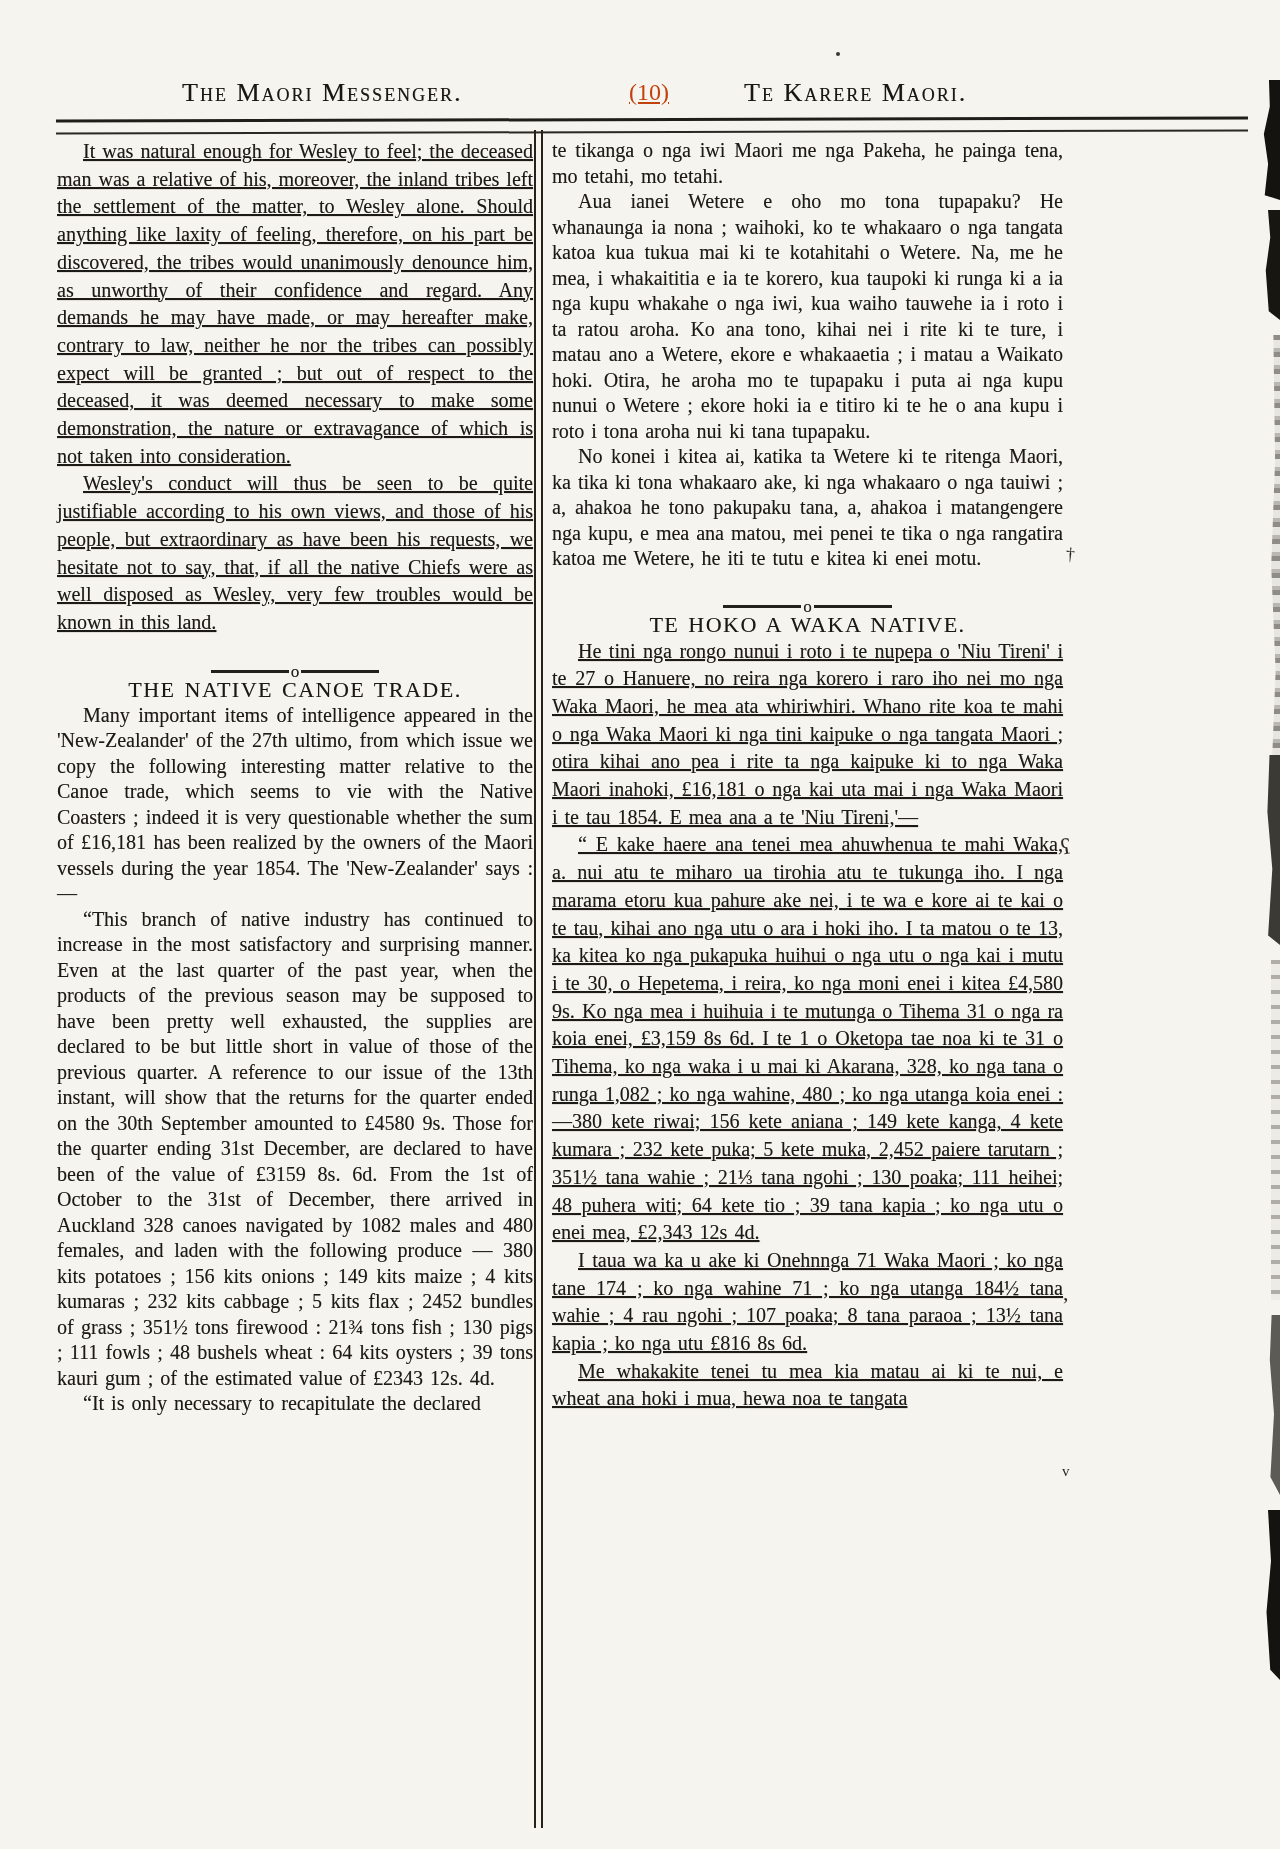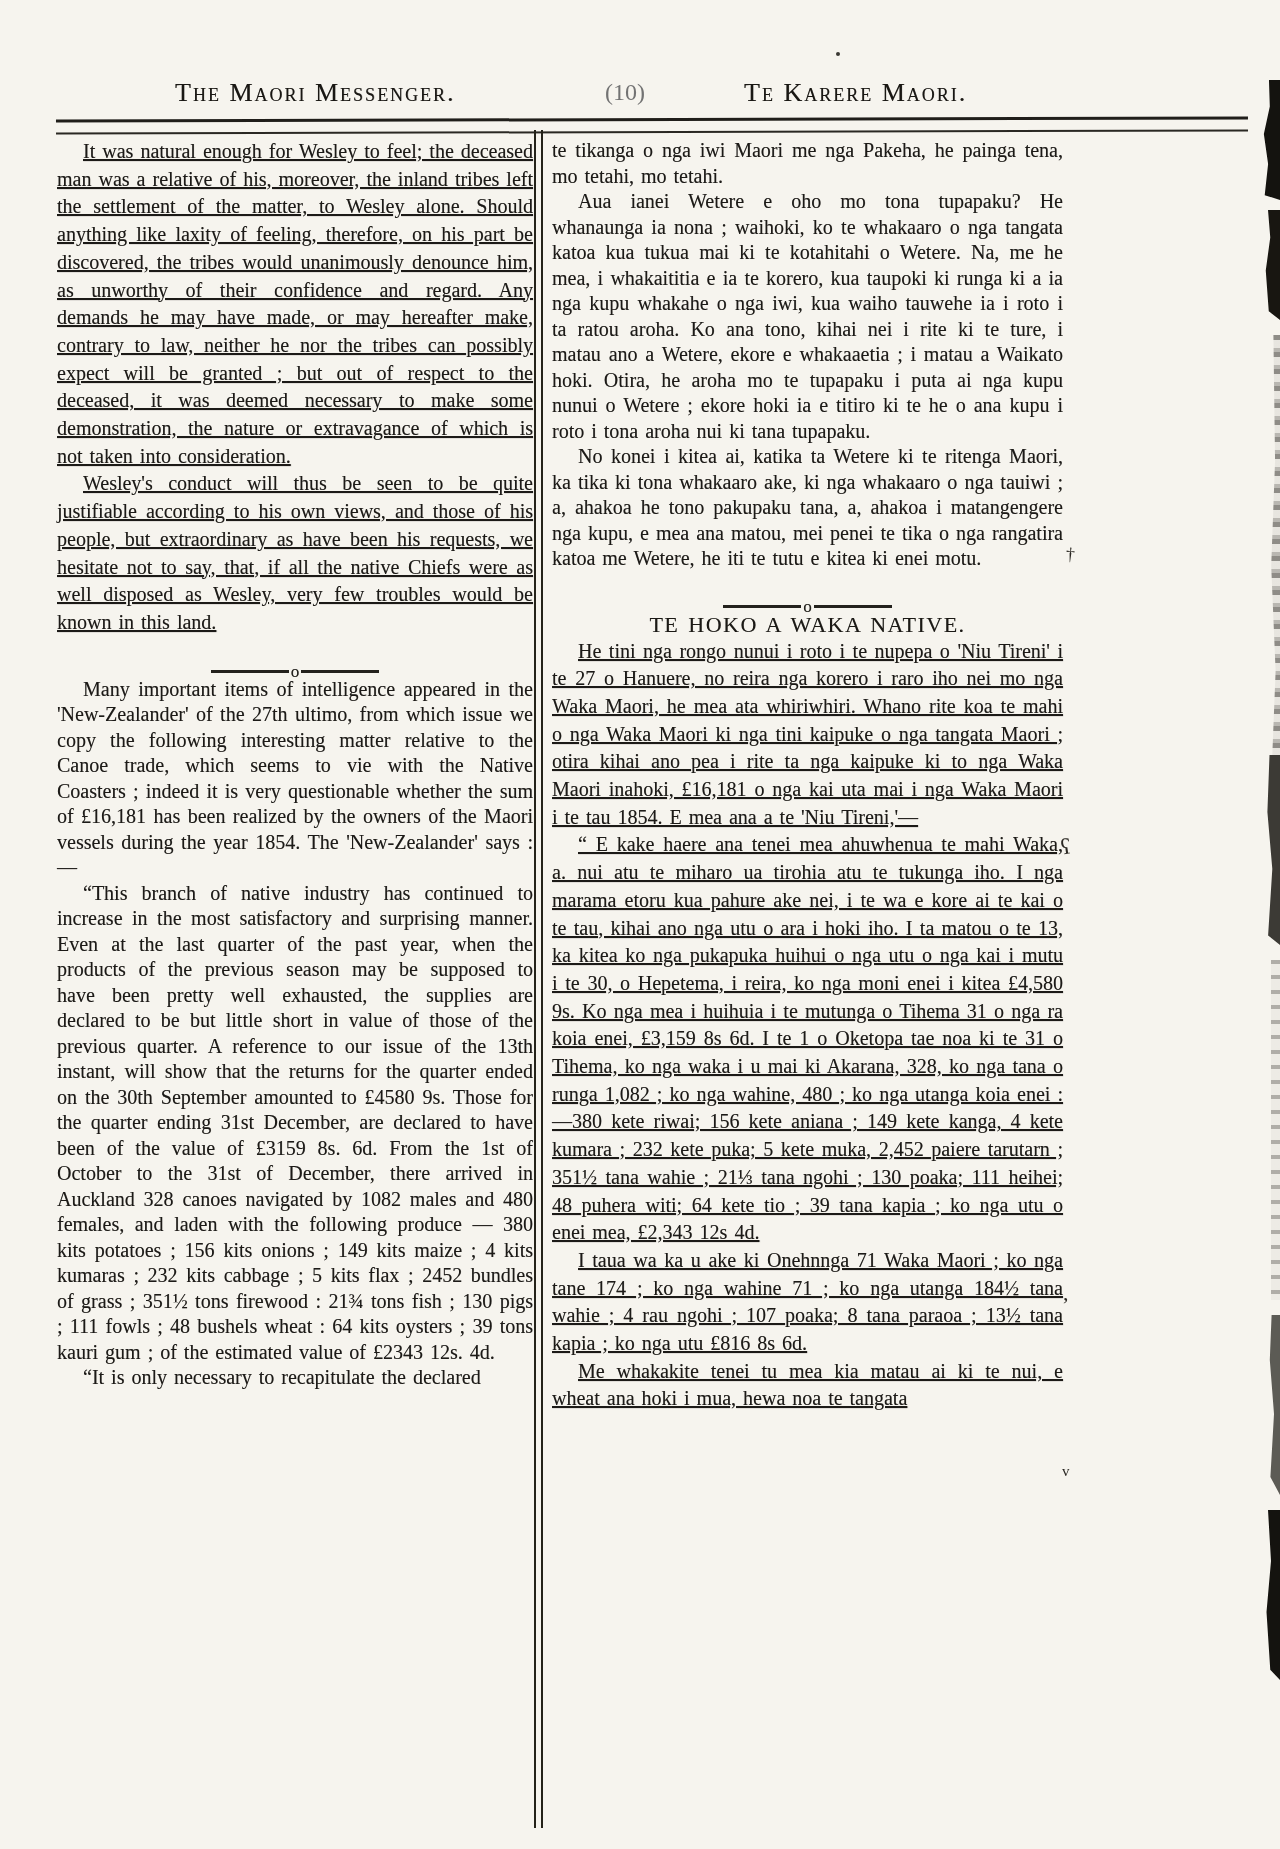--- a/index.html
+++ b/index.html
@@ -14,25 +14,25 @@
   }
   
   .masthead{position:absolute;top:78px;left:0;width:1280px;height:40px;}
   .mast-title{
     position:absolute;top:0;
     font-variant:small-caps;
     font-size:26px;letter-spacing:2px;
     white-space:nowrap;color:#191713;
     text-shadow:0.3px 0.3px 0 rgba(25,23,19,.45);
   }
-  .mast-left{left:175px;}
+  .mast-left{left:182px;}
   .mast-right{left:744px;}
   .page-num{
     position:absolute;top:1px;left:605px;width:64px;
-    font-size:24px;text-align:left;color:#737373;
+    font-size:24px;text-align:right;color:#c2410c;text-decoration:underline;
   }
   .tiny-dot{position:absolute;left:836px;top:52px;width:4px;height:4px;border-radius:50%;background:#3a3833;}
   
   .head-rule{
     position:absolute;left:56px;top:118px;width:1192px;height:10px;
     border-top:3px solid #201e1a;border-bottom:2px solid #2a2823;
     transform:rotate(-0.15deg);
   }
   .col-rule{
     position:absolute;left:534px;top:130px;height:1698px;width:5px;
@@ -102,20 +102,21 @@
   <div class="col col-left">
     <p class="lh-a">It was natural enough for Wesley to feel; the deceased man was a relative of his, moreover, the inland tribes left the settlement of the matter, to Wesley alone.  Should anything like laxity of feeling, therefore, on his part be discovered, the tribes would unanimously denounce him, as unworthy of their confidence and regard.  Any demands he may have made, or may hereafter make, contrary to law, neither he nor the tribes can possibly expect will be granted ; but out of respect to the deceased, it was deemed necessary to make some demonstration, the nature or extravagance of which is not taken into consideration.</p>
     <p class="lh-a">Wesley's conduct will thus be seen to be quite justifiable according to his own views, and those of his people, but extraordinary as have been his requests, we hesitate not to say, that, if all the native Chiefs were as well disposed as Wesley, very few troubles would be known in this land.</p>
 
     <div class="sep">
       <span class="bar"></span>
       <span class="o">o</span>
       <span class="bar"></span>
     </div>
 
+    <p class="sec-heading noindent">THE NATIVE CANOE TRADE.</p>
 
     <p class="lh-b first-after-head">Many important items of intelligence appeared in the 'New-Zealander' of the 27th ultimo, from which issue we copy the following interesting matter relative to the Canoe trade, which seems to vie with the Native Coasters ; indeed it is very questionable whether the sum of £16,181 has been realized by the owners of the Maori vessels during the year 1854.  The 'New-Zealander' says :—</p>
     <p class="lh-b">“This branch of native industry has continued to increase in the most satisfactory and surprising manner.  Even at the last quarter of the past year, when the products of the previous season may be supposed to have been pretty well exhausted, the supplies are declared to be but little short in value of those of the previous quarter.  A reference to our issue of the 13th instant, will show that the returns for the quarter ended on the 30th September amounted to £4580 9s. Those for the quarter ending 31st December, are declared to have been of the value of £3159 8s. 6d.  From the 1st of October to the 31st of December, there arrived in Auckland 328 canoes navigated by 1082 males and 480 females, and laden with the following produce — 380 kits potatoes ; 156 kits onions ; 149 kits maize ; 4 kits kumaras ; 232 kits cabbage ; 5 kits flax ; 2452 bundles of grass ; 351½ tons firewood : 21¾ tons fish ; 130 pigs ; 111 fowls ; 48 bushels wheat : 64 kits oysters ; 39 tons kauri gum ; of the estimated value of £2343 12s. 4d.</p>
     <p class="lh-b">“It is only necessary to recapitulate the declared</p>
   </div>
 
   <div class="col col-right">
     <p class="lh-b noindent">te tikanga o nga iwi Maori me nga Pakeha, he painga tena, mo tetahi, mo tetahi.</p>
     <p class="lh-b">Aua ianei Wetere e oho mo tona tupapaku?  He whanaunga ia nona ;  waihoki, ko te whakaaro o nga tangata katoa kua tukua mai ki te kotahitahi o Wetere.  Na, me he mea, i whakaititia e ia te korero, kua taupoki ki runga ki a ia nga kupu whakahe o nga iwi, kua waiho tauwehe ia i roto i ta ratou aroha.  Ko ana tono, kihai nei i rite ki te ture, i matau ano a Wetere, ekore e whakaaetia ; i matau a Waikato hoki.  Otira, he aroha mo te tupapaku i puta ai nga kupu nunui o Wetere ; ekore hoki ia e titiro ki te he o ana kupu i roto i tona aroha nui ki tana tupapaku.</p>
     <p class="lh-b">No konei i kitea ai, katika ta Wetere ki te ritenga Maori, ka tika ki tona whakaaro ake, ki nga whakaaro o nga tauiwi ;  a, ahakoa he tono pakupaku tana, a, ahakoa i matangengere nga kupu, e mea ana matou, mei penei te tika o nga rangatira katoa me Wetere, he iti te tutu e kitea ki enei motu.</p>

